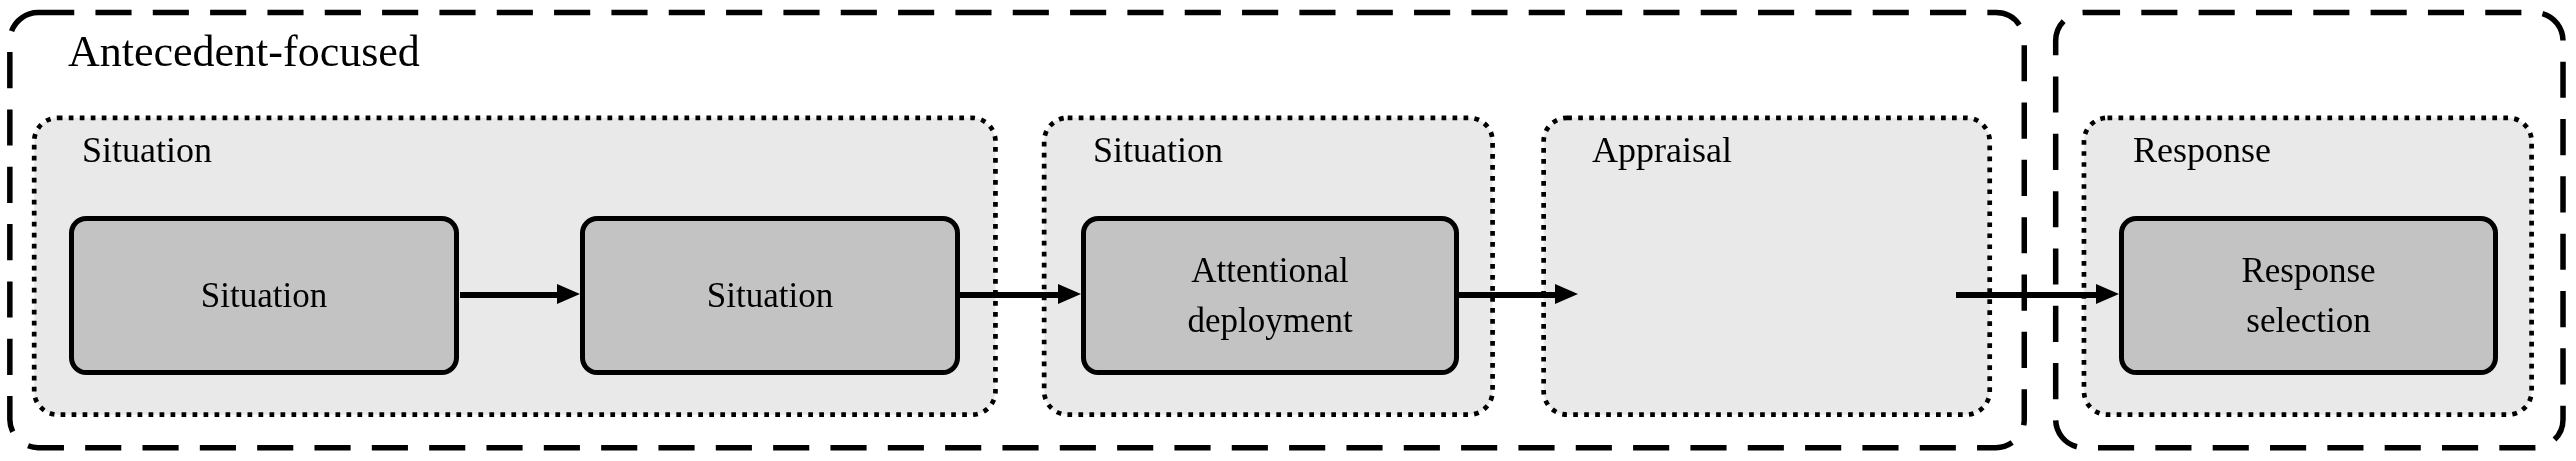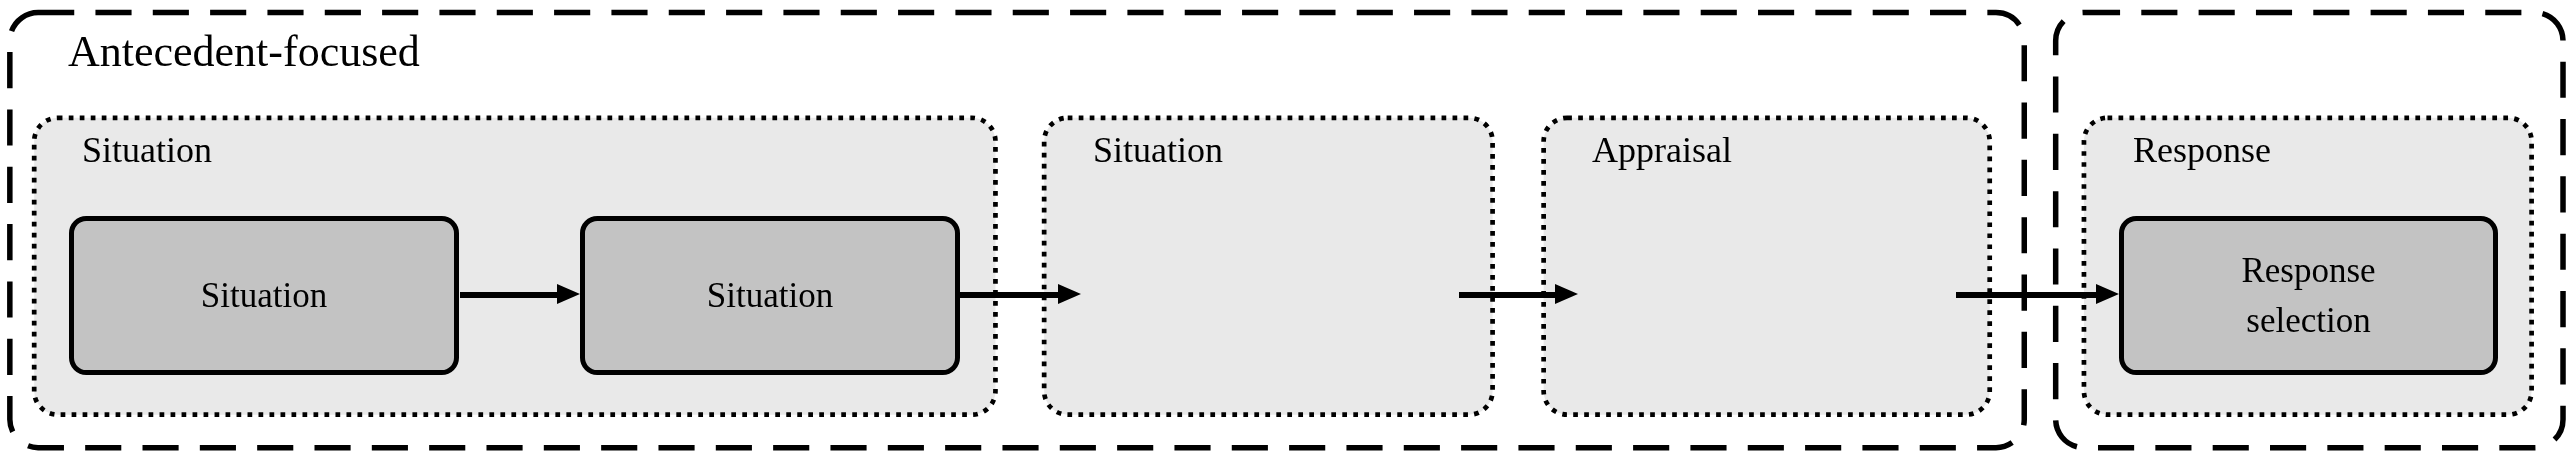--- a/index.html
+++ b/index.html
@@ -101,20 +101,24 @@
   <div class="group-label" style="left:2133px">Response</div>
 
   <div class="node" style="left:69px; width:390px">
     <span>Situation</span>
   </div>
 
   <div class="node" style="left:580px; width:380px">
     <span>Situation</span>
   </div>
 
+  <div class="node" style="left:1081px; width:378px">
+    <span>Attentional</span>
+    <span>deployment</span>
+  </div>
 
 
   <div class="node" style="left:2119px; width:379px">
     <span>Response</span>
     <span>selection</span>
   </div>
 
   <div class="arrow-line" style="left:460px; width:98px"></div>
   <div class="arrow-head" style="left:557px"></div>
 

